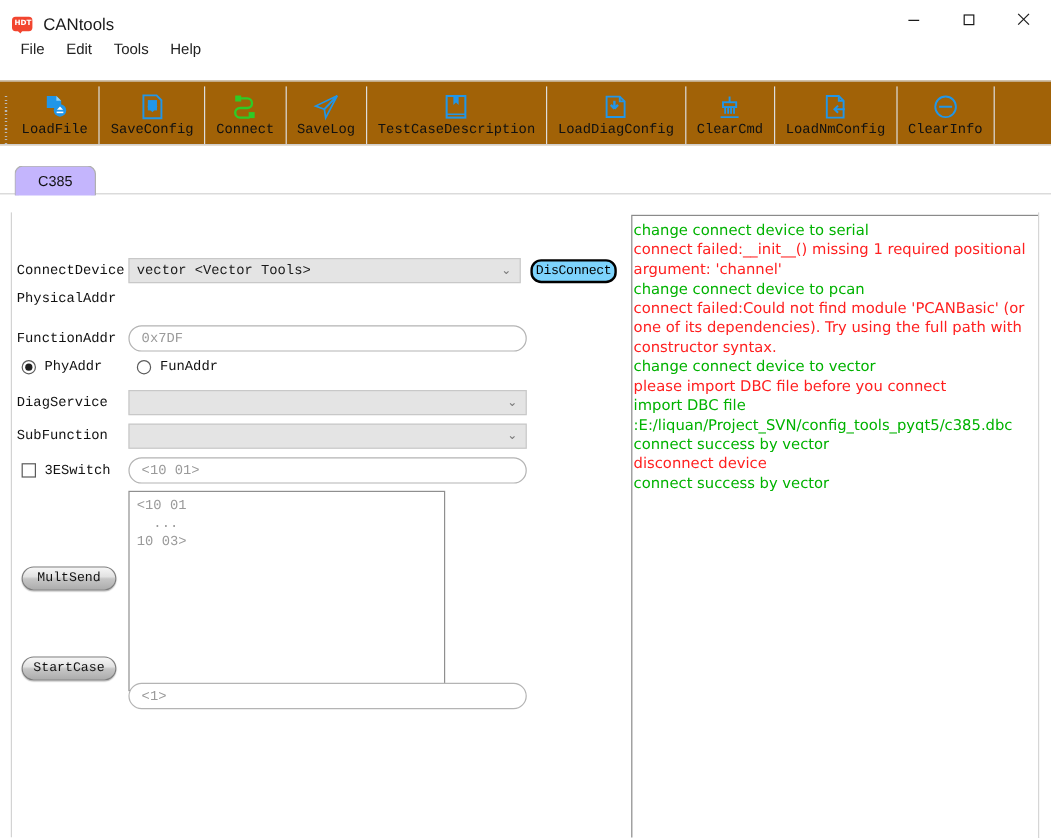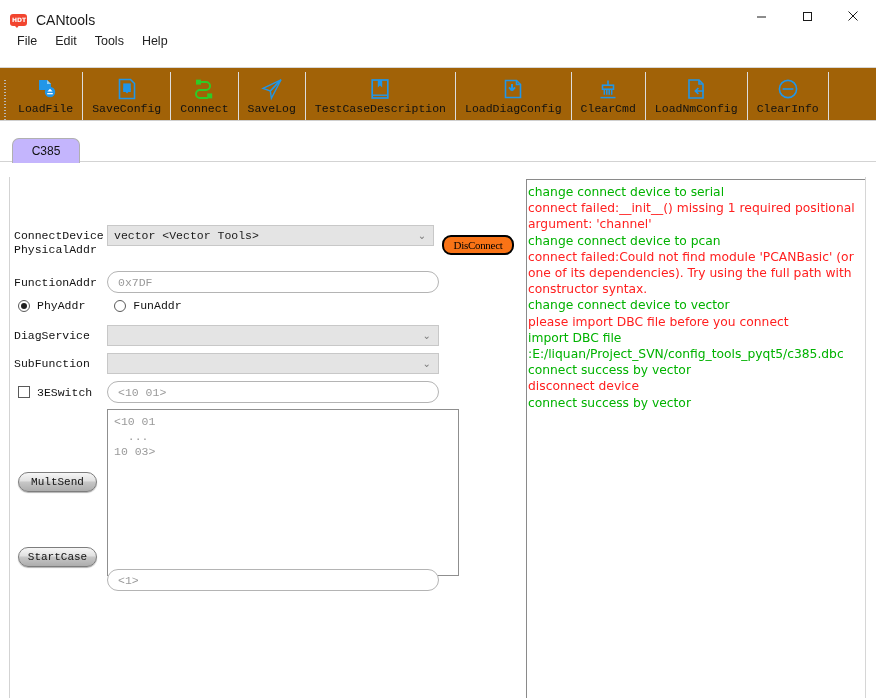--- a/index.html
+++ b/index.html
@@ -296,29 +296,28 @@
     font-size: 11px;
     color: #111;
     font-family: "Liberation Mono", monospace;
     white-space: nowrap;
   }
 
   
   .greenbtn {
     width: 73px; height: 20px;
     border-radius: 9px;
-    background: #f97316;
+    background: #7dd3fc;
     border: 2px solid #000000;
     box-sizing: border-box;
     display: flex; align-items: center; justify-content: center;
     font-size: 11px;
     color: #000000;
-    font-family: Liberation Serif, serif;
+    font-family: Liberation Mono, monospace;
     letter-spacing: -0.3px;
-    margin-top: 20px;
   }
 
   
   .progress {
     height: 17px;
     background: #e9e9e9;
     border: 1px solid #a9a9a9;
     box-sizing: border-box;
   }
   .pct {
@@ -569,21 +568,21 @@
       </div>
 
       <div class="row" style="left:18px; top:204px;">
         <span class="cbox" style="width:84px;">
           <span class="sq"></span>
           <span class="lbl">3ESwitch</span>
         </span>
         <span class="ledit" style="width:332px; margin-left:5px;">&lt;10 01&gt;</span>
       </div>
 
-      <div class="tedit" style="position:absolute; left:107px; top:232px; width:352px; height:167px;">&lt;10 01
+      <div class="tedit" style="position:absolute; left:107px; top:232px; width:264px; height:167px;">&lt;10 01
   ...
 10 03&gt;</div>
 
       <div class="pbtn" style="position:absolute; left:18px; top:295px; width:79px;">MultSend</div>
 
       <div class="pbtn" style="position:absolute; left:18px; top:370px; width:79px;">StartCase</div>
       <div class="ledit" style="position:absolute; left:107px; top:392px; width:332px;">&lt;1&gt;</div>
 
       <div class="pbtn" style="position:absolute; left:18px; top:533px; width:79px;">Browse...</div>
       <div class="ledit filled" style="position:absolute; left:107px; top:532px; width:332px;">E:/liquan/Project_SVN/config_tools_pyqt5/c385.dbc</div>

